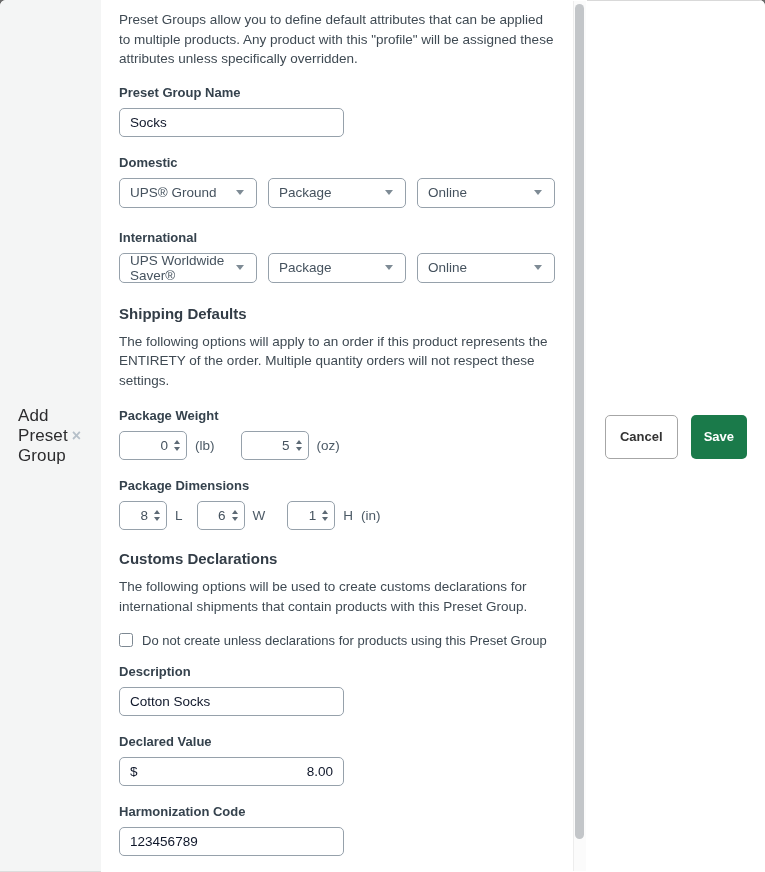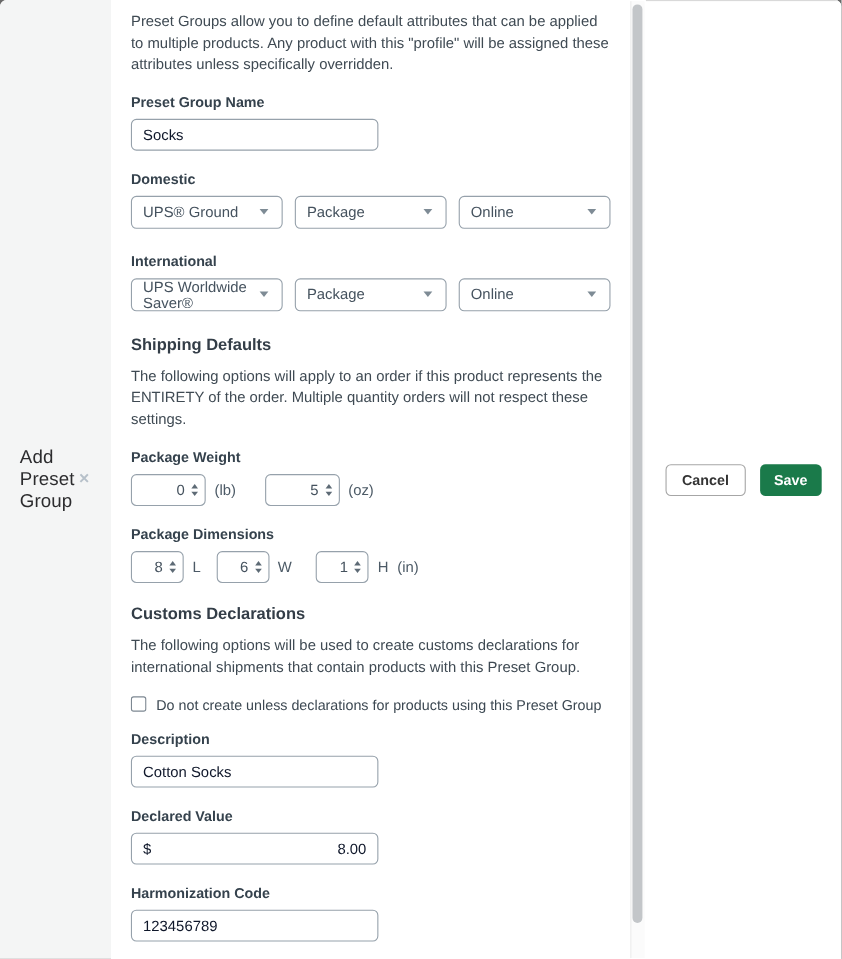--- a/index.html
+++ b/index.html
@@ -122,21 +122,21 @@
   .declared-input { justify-content: space-between; }
   
   .modal-footer {
     flex: 0 0 42px;
     background: #ffffff;
     border-top: 1px solid #d9d9d9;
     display: flex; align-items: center; justify-content: flex-end;
     gap: 13px; padding: 0 18px;
   }
   .btn {
-    height: 29px; border-radius: 5px;
+    height: 44px; border-radius: 5px;
     font-family: "Liberation Sans", sans-serif;
     font-size: 13px; font-weight: 700;
     display: flex; align-items: center; justify-content: center;
     cursor: pointer;
   }
   .btn-cancel {
     background: #ffffff; border: 1px solid #a6a6a6; color: #333333;
     padding: 0 14px;
   }
   .btn-save {

